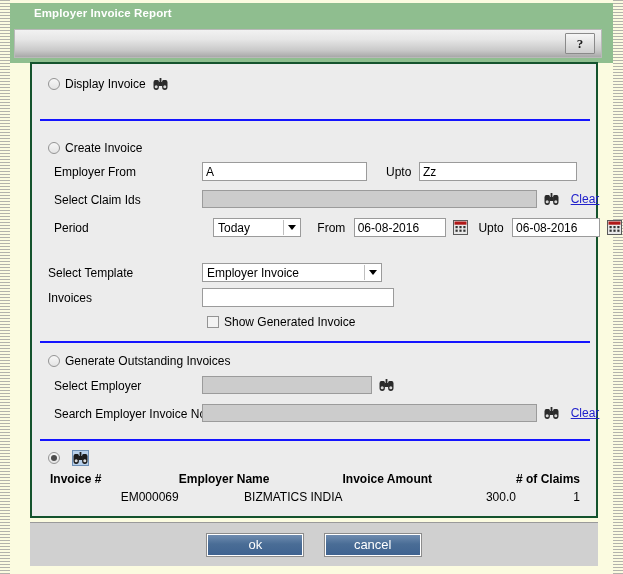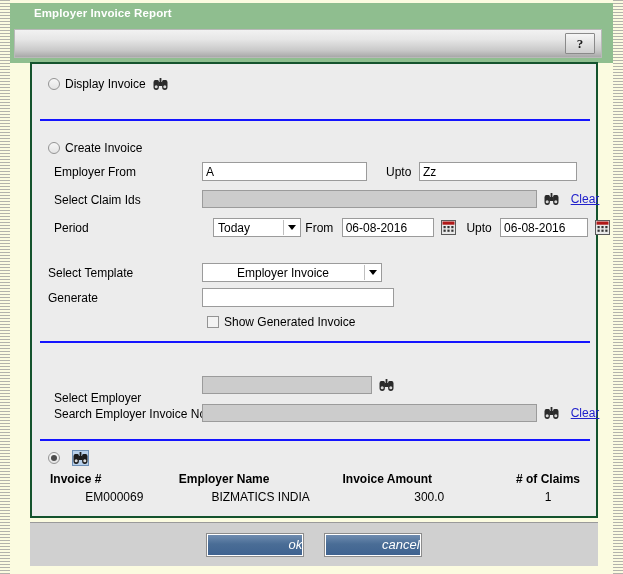--- a/index.html
+++ b/index.html
@@ -139,26 +139,25 @@
     display: inline-block;
     width: 96px;
     height: 22px;
     box-sizing: border-box;
     background: linear-gradient(to bottom, #6f8cb0 0%, #4a6d96 45%, #3f6390 100%);
     border: 1px solid #ffffff;
     outline: 1px solid #8c8c8c;
     color: #ffffff;
     font-size: 13px;
     line-height: 20px;
-    text-align: right;
+    text-align: center;
     cursor: pointer;
     padding: 0;
     margin: 0 9px;
     font-family: "Liberation Sans", sans-serif;
-    font-style: italic;
   }
 
   
   .row {
     position: absolute;
     white-space: nowrap;
   }
   .lbl {
     display: inline-block;
     font-size: 12px;
@@ -315,21 +314,21 @@
     font-size: 12px;
   }
   .dtable th {
     text-align: left;
     font-weight: bold;
     padding: 0 0 4px 0;
     white-space: nowrap;
     margin-left: 40px;
   }
   .dtable td {
-    text-align: center;
+    text-align: right;
     padding: 0;
     white-space: nowrap;
   }
 </style>
 </head>
 <body>
 
 <div class="window">
 
   <div class="margin-strip left"></div>
@@ -402,21 +401,21 @@
 
     <div class="row" style="left:22px; top:156px;">
       <span class="lbl">Period</span>
     </div>
     <div class="row" style="left:170px; top:154px;padding-left:11px;">
       <span class="select" style="width:88px;">
         <span class="sel-sep"></span>
         <span class="sel-text">Today</span>
         <span class="sel-arrow"></span>
       </span>
-      <span class="lbl" style="margin-left:1px;">From</span>
+      <span class="lbl" style="margin-left:13px;">From</span>
       <input class="txt" style="width: 92px; margin-left: 5px;" value="06-08-2016">
       <span class="cal" style="margin-left:4px;">
         <svg width="15" height="15" viewBox="0 0 15 15">
           <rect x="0.5" y="0.5" width="14" height="14" fill="#e8e8e8" stroke="#5a5a5a"></rect>
           <rect x="1.5" y="1.5" width="12" height="3.2" fill="#b01818"></rect>
           <rect x="2.5" y="6" width="2.2" height="2.2" fill="#333"></rect>
           <rect x="6.4" y="6" width="2.2" height="2.2" fill="#333"></rect>
           <rect x="10.3" y="6" width="2.2" height="2.2" fill="#333"></rect>
           <rect x="2.5" y="9.6" width="2.2" height="2.2" fill="#333"></rect>
           <rect x="6.4" y="9.6" width="2.2" height="2.2" fill="#333"></rect>
@@ -435,43 +434,46 @@
           <rect x="2.5" y="9.6" width="2.2" height="2.2" fill="#333"></rect>
           <rect x="6.4" y="9.6" width="2.2" height="2.2" fill="#333"></rect>
           <rect x="10.3" y="9.6" width="2.2" height="2.2" fill="#333"></rect>
         </svg>
       </span>
     </div>
 
     <div class="row" style="left:16px; top:201px;">
       <span class="lbl">Select Template</span>
     </div>
-    <div class="row" style="left:170px; top:199px;text-align:center;">
+    <div class="row" style="left:170px; top:199px;">
       <span class="select" style="width:180px;">
         <span class="sel-sep"></span>
         <span class="sel-text">Employer Invoice</span>
         <span class="sel-arrow"></span>
       </span>
     </div>
 
     <div class="row" style="left:16px; top:226px;">
-      <span class="lbl">Generate</span>
+      <span class="lbl">Invoices</span>
     </div>
     <div class="row" style="left:170px; top:224px;">
       <input class="txt" style="width: 192px;" value="">
     </div>
 
     <div class="row" style="left:175px; top:250px;">
       <span class="checkbox"></span><span class="lbl">Show Generated Invoice</span>
     </div>
 
     <div class="sep" style="top:277px;"></div>
 
-
-    <div class="row" style="left:22px; top:326px;">
+    <div class="row" style="left:16px; top:289px;">
+      <span class="radio"></span><span class="lbl">Generate Outstanding Invoices</span>
+    </div>
+
+    <div class="row" style="left:22px; top:314px;">
       <span class="lbl">Select Employer</span>
     </div>
     <div class="row" style="left:170px; top:312px;">
       <span class="disabledfield" style="width:170px;"></span>
       <span class="binoc" style="margin-left:4px;">
         <svg width="15" height="14" viewBox="0 0 15 14">
           <rect x="0" y="0" width="15" height="14" fill="#ececec"></rect>
           <path d="M2 3 Q0.5 3 0.5 5.5 L0.5 10 Q0.5 13 3.2 13 Q5.9 13 5.9 10 L5.9 4.5 Q5.9 3 4.6 3 Z" fill="#2b2b2b"></path>
           <path d="M13 3 Q14.5 3 14.5 5.5 L14.5 10 Q14.5 13 11.8 13 Q9.1 13 9.1 10 L9.1 4.5 Q9.1 3 10.4 3 Z" fill="#2b2b2b"></path>
           <rect x="5.4" y="5" width="4.2" height="4" fill="#2b2b2b"></rect>

